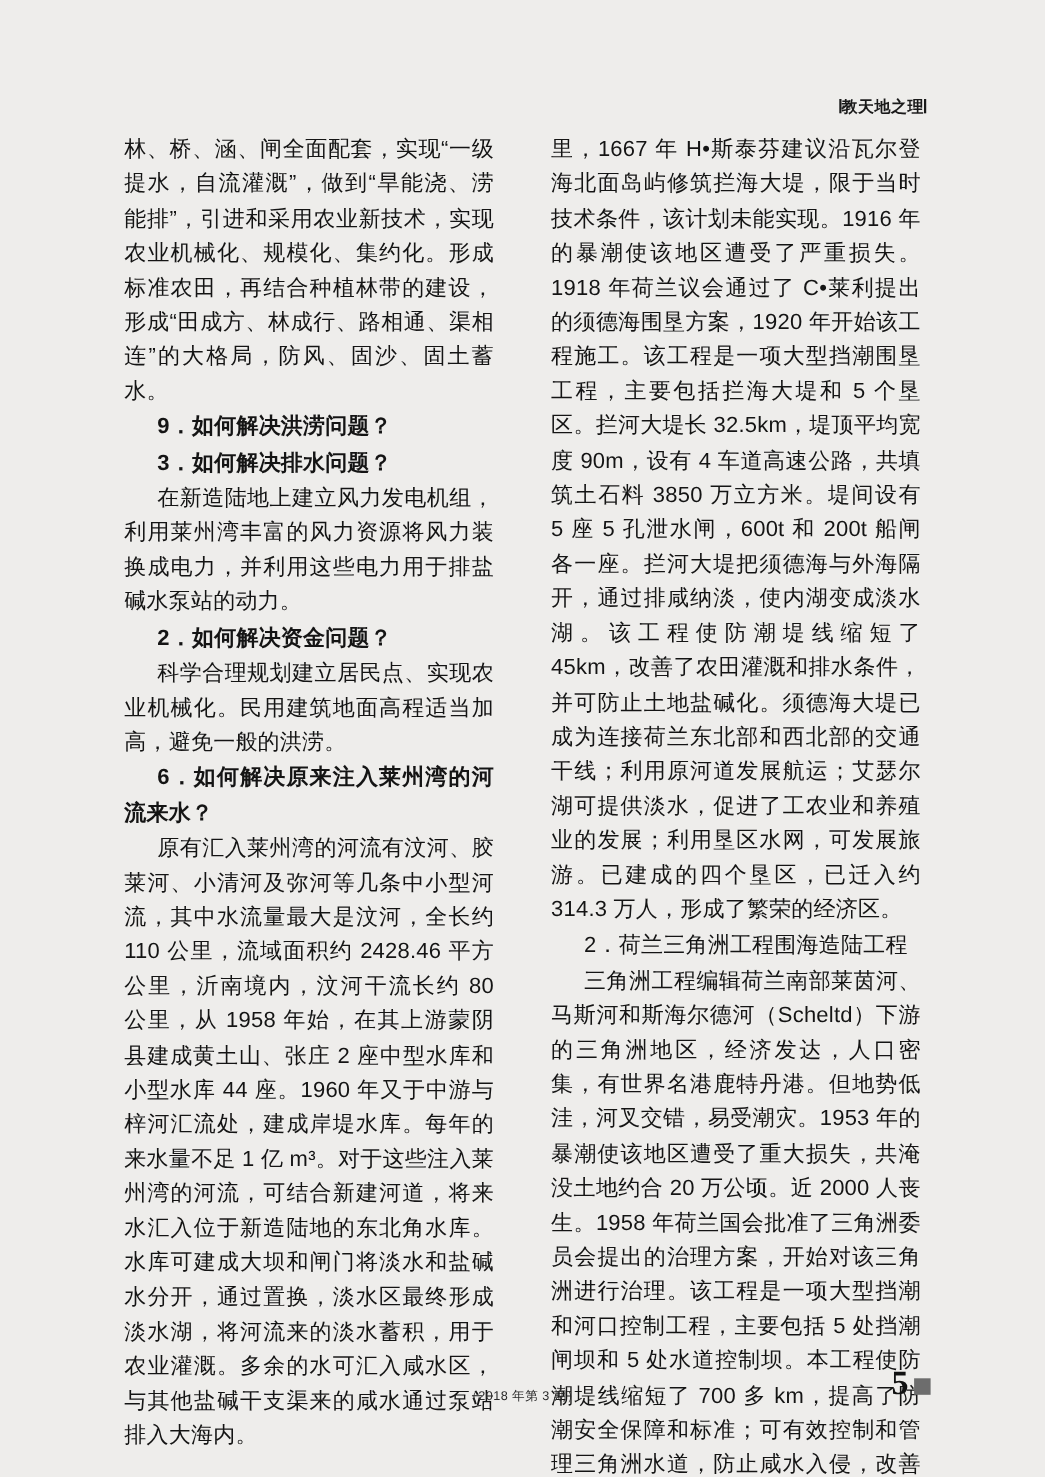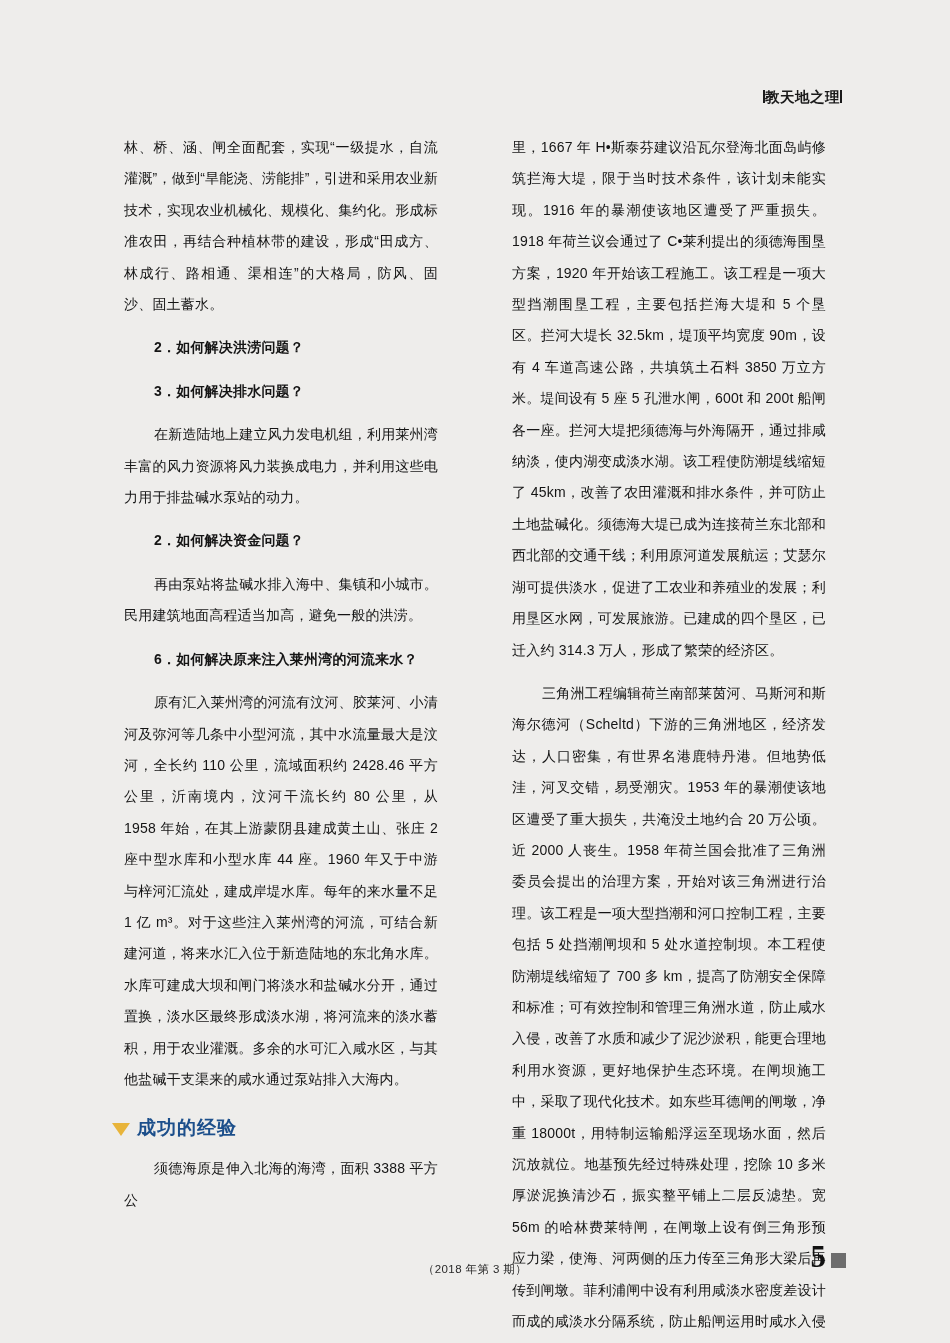--- a/index.html
+++ b/index.html
@@ -59,22 +59,22 @@
   }
   .col {
     position: absolute;
     top: 0;
     width: 338px;
   }
   .col-left { left: 0; }
   .col-right { left: 388px; }
 
   p {
-    margin: 12px;
-    font-size: 14px;
+    margin: 1px;
+    font-size: 20px;
     line-height: 31.4px;
     color: #141414;
     text-align: justify;
     text-justify: inter-ideograph;
     letter-spacing: 0.2px;
   }
   p.indent2 { text-indent: 30px; }
   p.qhead {
     text-indent: 30px;
     font-weight: bold;
@@ -151,43 +151,44 @@
         <span class="header-bar-left"></span><span>教天地之理</span><span class="header-bar-right"></span>
       </div>
     </div>
 
     <div class="cols">
 
       <div class="col col-left">
 
         <p class="tight">林、桥、涵、闸全面配套，实现“一级提水，自流灌溉”，做到“旱能浇、涝能排”，引进和采用农业新技术，实现农业机械化、规模化、集约化。形成标准农田，再结合种植林带的建设，形成“田成方、林成行、路相通、渠相连”的大格局，防风、固沙、固土蓄水。</p>
 
-        <p class="qhead">2．如何解决洪涝问题？</p>
+        <p class="qhead">9．如何解决洪涝问题？</p>
 
         <p class="qhead">3．如何解决排水问题？</p>
         <p class="indent2">在新造陆地上建立风力发电机组，利用莱州湾丰富的风力资源将风力装换成电力，并利用这些电力用于排盐碱水泵站的动力。</p>
 
         <p class="qhead">2．如何解决资金问题？</p>
 
-        <p class="indent2">再由泵站将盐碱水排入海中、集镇和小城市。民用建筑地面高程适当加高，避免一般的洪涝。</p>
+        <p class="indent2">科学合理规划建立居民点、实现农业机械化。民用建筑地面高程适当加高，避免一般的洪涝。</p>
 
         <p class="qhead">6．如何解决原来注入莱州湾的河流来水？</p>
         <p class="indent2">原有汇入莱州湾的河流有汶河、胶莱河、小清河及弥河等几条中小型河流，其中水流量最大是汶河，全长约 110 公里，流域面积约 2428.46 平方公里，沂南境内，汶河干流长约 80 公里，从 1958 年始，在其上游蒙阴县建成黄土山、张庄 2 座中型水库和小型水库 44 座。1960 年又于中游与梓河汇流处，建成岸堤水库。每年的来水量不足 1 亿 m³。对于这些注入莱州湾的河流，可结合新建河道，将来水汇入位于新造陆地的东北角水库。水库可建成大坝和闸门将淡水和盐碱水分开，通过置换，淡水区最终形成淡水湖，将河流来的淡水蓄积，用于农业灌溉。多余的水可汇入咸水区，与其他盐碱干支渠来的咸水通过泵站排入大海内。</p>
 
         <div class="section-title">
           <span class="tri"></span>
           <span class="st-text">成功的经验</span>
         </div>
 
         <p class="indent2">须德海原是伸入北海的海湾，面积 3388 平方公</p>
       </div>
 
       <div class="col col-right">
         <p class="tight">里，1667 年 H•斯泰芬建议沿瓦尔登海北面岛屿修筑拦海大堤，限于当时技术条件，该计划未能实现。1916 年的暴潮使该地区遭受了严重损失。1918 年荷兰议会通过了 C•莱利提出的须德海围垦方案，1920 年开始该工程施工。该工程是一项大型挡潮围垦工程，主要包括拦海大堤和 5 个垦区。拦河大堤长 32.5km，堤顶平均宽度 90m，设有 4 车道高速公路，共填筑土石料 3850 万立方米。堤间设有 5 座 5 孔泄水闸，600t 和 200t 船闸各一座。拦河大堤把须德海与外海隔开，通过排咸纳淡，使内湖变成淡水湖。该工程使防潮堤线缩短了 45km，改善了农田灌溉和排水条件，并可防止土地盐碱化。须德海大堤已成为连接荷兰东北部和西北部的交通干线；利用原河道发展航运；艾瑟尔湖可提供淡水，促进了工农业和养殖业的发展；利用垦区水网，可发展旅游。已建成的四个垦区，已迁入约 314.3 万人，形成了繁荣的经济区。</p>
 
+        <p class="sub">2．荷兰三角洲工程围海造陆工程</p>
         <p class="indent2">三角洲工程编辑荷兰南部莱茵河、马斯河和斯海尔德河（Scheltd）下游的三角洲地区，经济发达，人口密集，有世界名港鹿特丹港。但地势低洼，河叉交错，易受潮灾。1953 年的暴潮使该地区遭受了重大损失，共淹没土地约合 20 万公顷。近 2000 人丧生。1958 年荷兰国会批准了三角洲委员会提出的治理方案，开始对该三角洲进行治理。该工程是一项大型挡潮和河口控制工程，主要包括 5 处挡潮闸坝和 5 处水道控制坝。本工程使防潮堤线缩短了 700 多 km，提高了防潮安全保障和标准；可有效控制和管理三角洲水道，防止咸水入侵，改善了水质和减少了泥沙淤积，能更合理地利用水资源，更好地保护生态环境。在闸坝施工中，采取了现代化技术。如东些耳德闸的闸墩，净重 18000t，用特制运输船浮运至现场水面，然后沉放就位。地基预先经过特殊处理，挖除 10 多米厚淤泥换清沙石，振实整平铺上二层反滤垫。宽56m 的哈林费莱特闸，在闸墩上设有倒三角形预应力梁，使海、河两侧的压力传至三角形大梁后再传到闸墩。菲利浦闸中设有利用咸淡水密度差设计而成的咸淡水分隔系统，防止船闸运用时咸水入侵和淡水流失。</p>
 
       </div>
     </div>
 
     <div class="footer-center">（2018 年第 3 期）</div>
 
     <div class="page-num">
       <span class="num">5</span>
       <span class="sq"></span>

